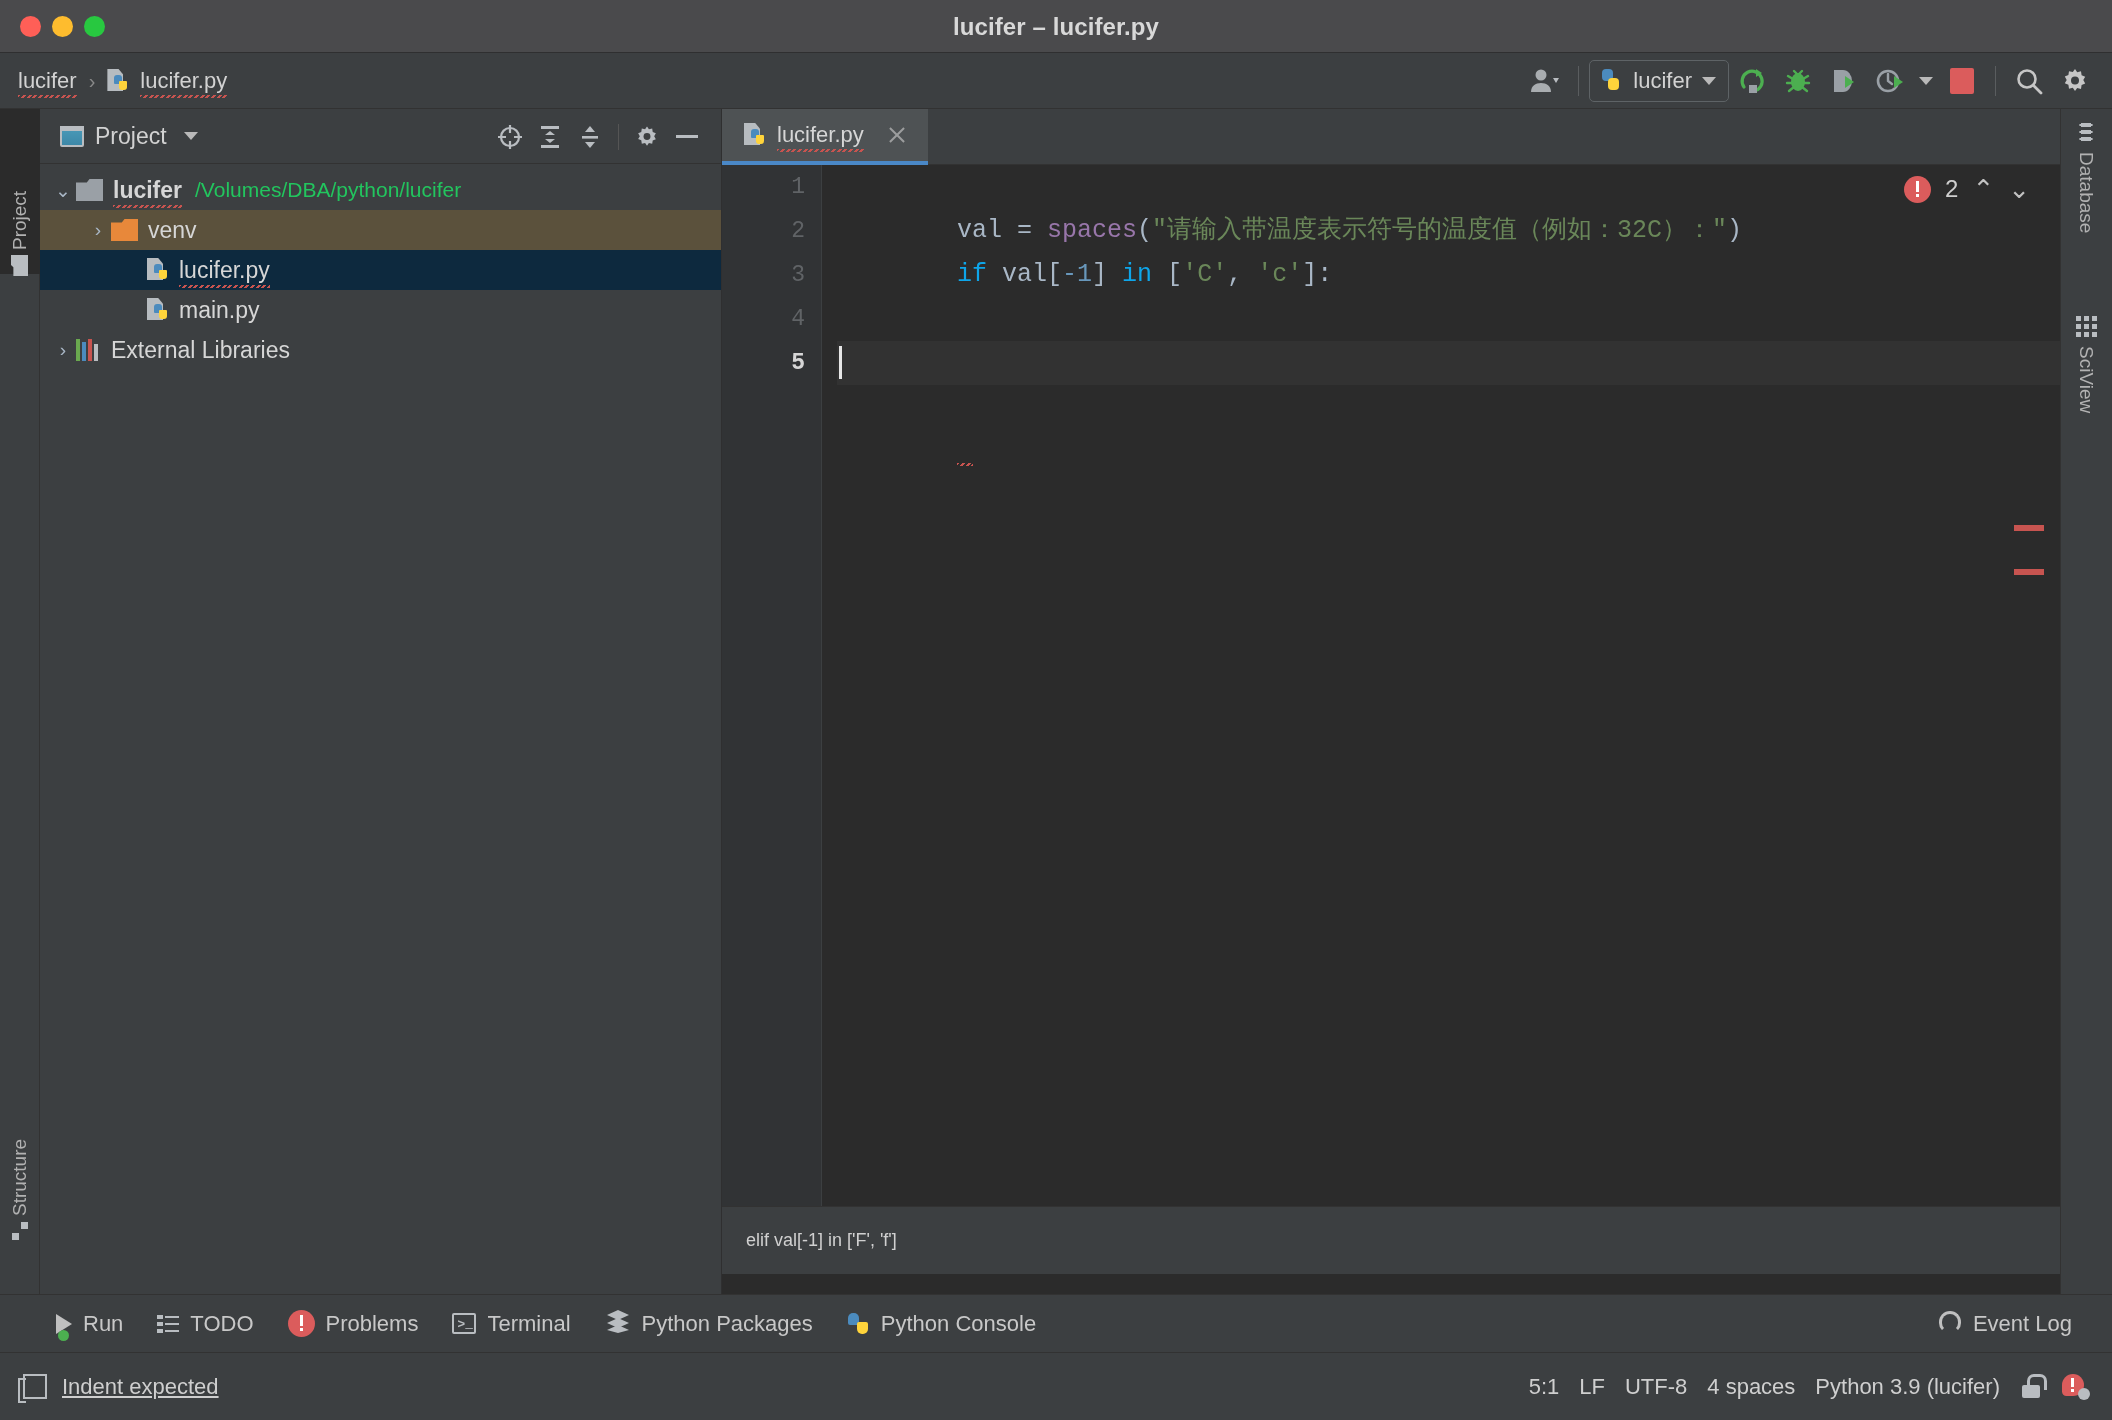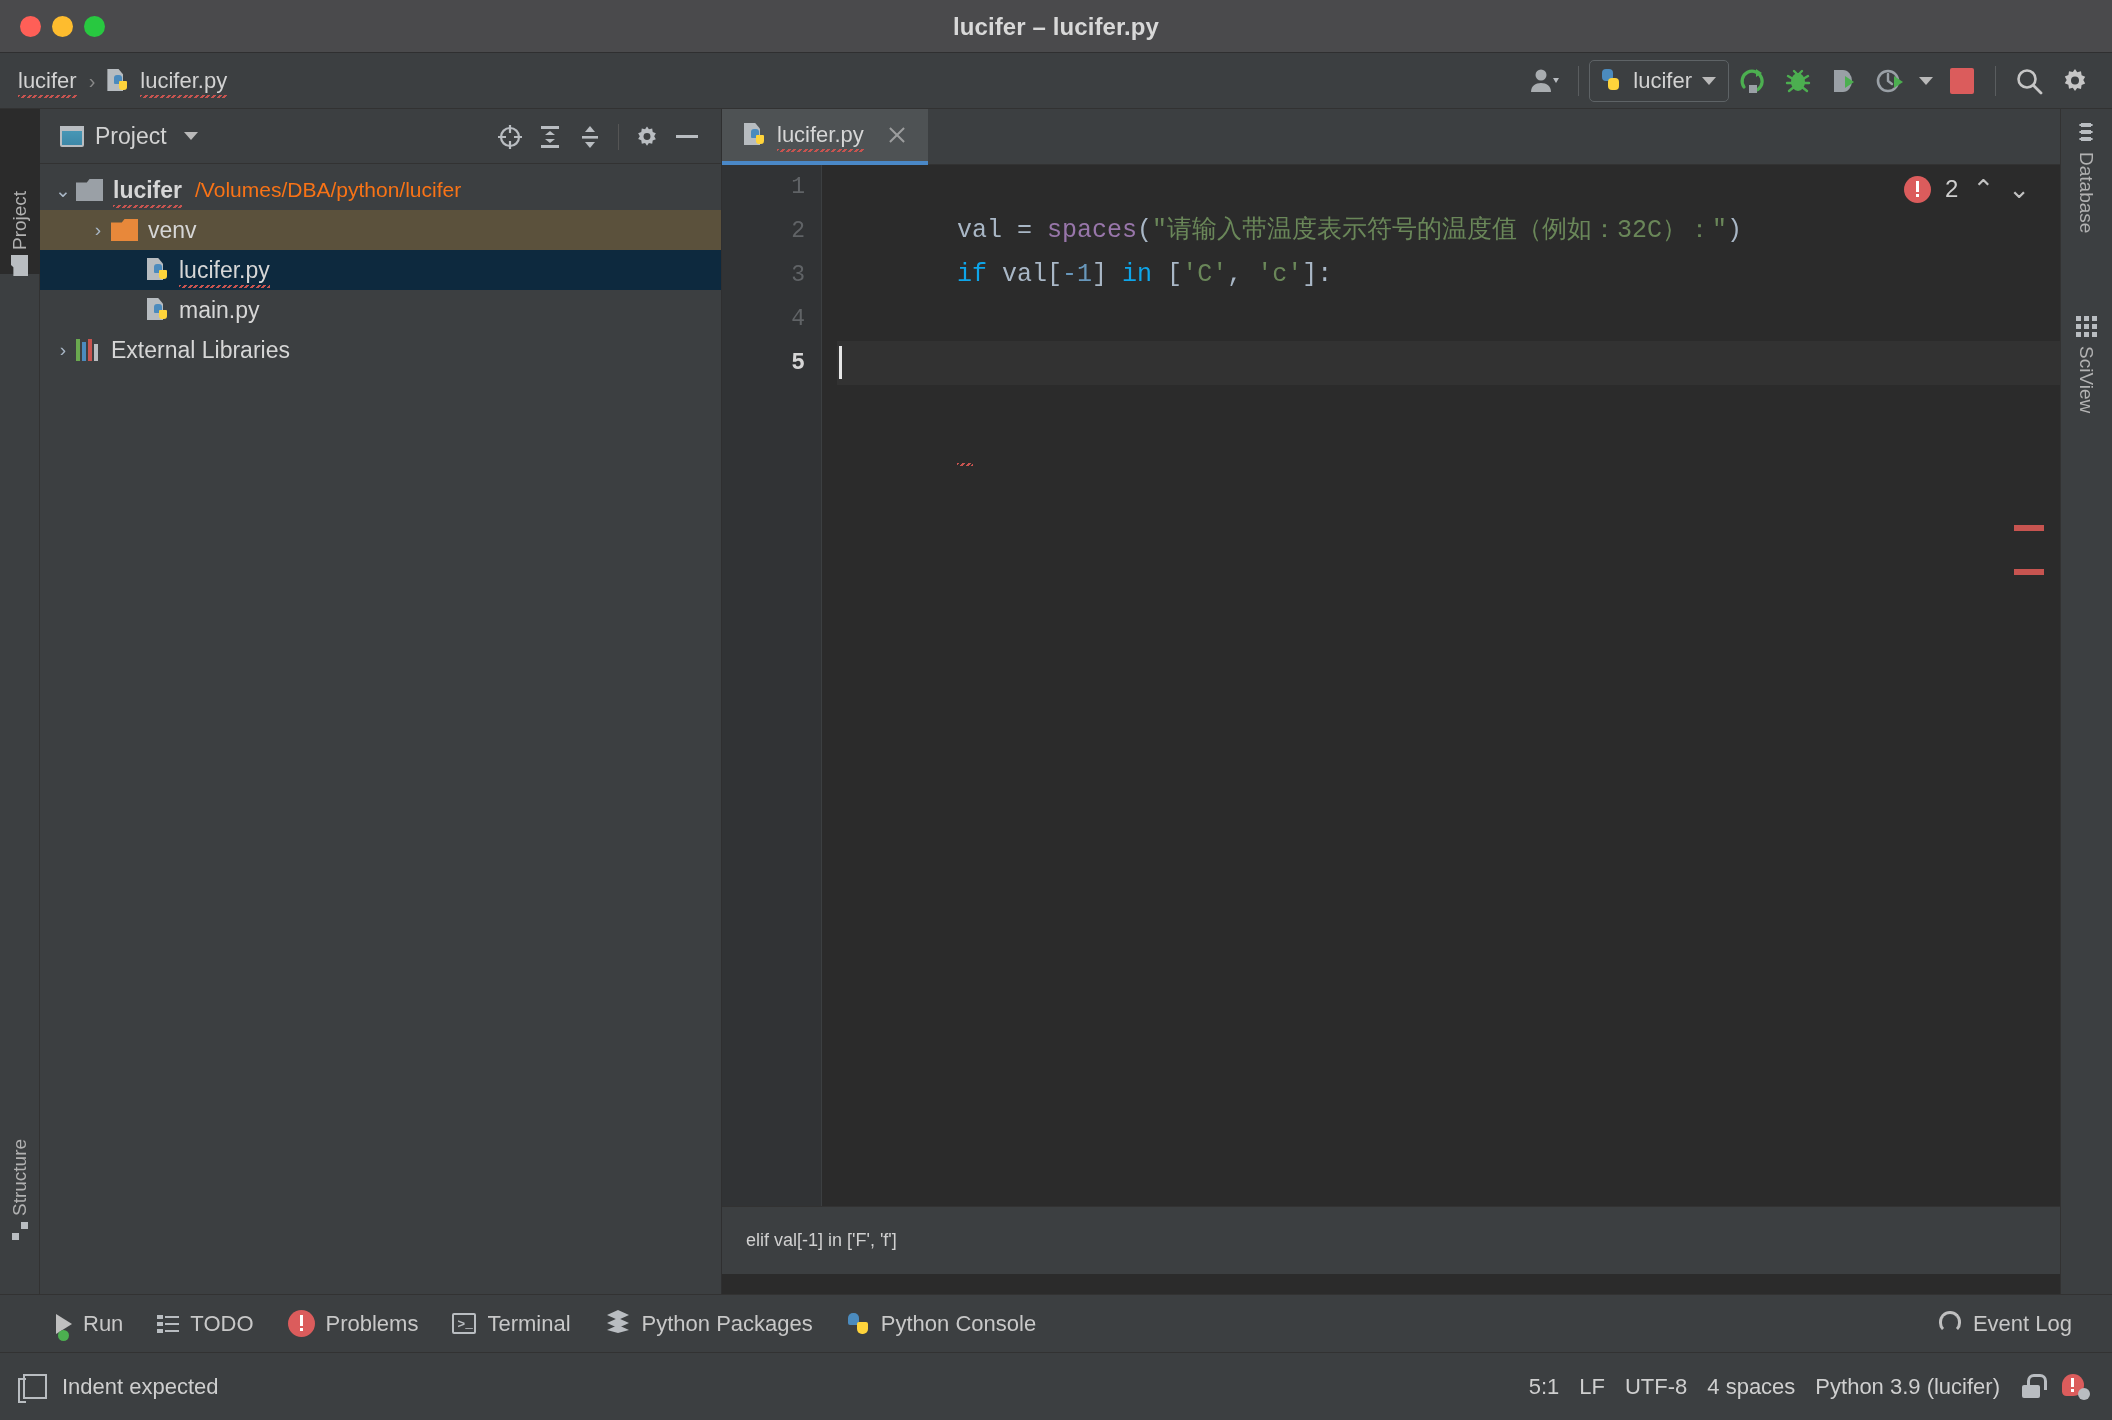--- a/index.html
+++ b/index.html
@@ -179,21 +179,21 @@
   }
   .ico-scratch .pg2 {
     position: absolute; left: 0; top: 0; width: 18px; height: 22px; background: #9aa0a6;
     clip-path: polygon(0 0, 70% 0, 100% 26%, 100% 100%, 0 100%);
   }
   .ico-scratch .clk {
     position: absolute; left: 8px; top: 9px; width: 16px; height: 16px;
     border-radius: 50%; background: #3592c4; border: 2px solid #d6eaf6;
   }
   .tree-label.bold { font-weight: bold; }
-  .tree-path { color: #f97316; font-size: 21px; margin-left: 13px; }
+  .tree-path { color: #22c55e; font-size: 21px; margin-left: 13px; }
 
   
   #editor-area {
     position: absolute; left: 722px; top: 109px; right: 52px; height: 1233px;
     background: #2b2b2b;
   }
   #tabbar {
     position: relative; height: 56px; background: #3c3f41;
     border-bottom: 1px solid #323232;
   }
@@ -364,21 +364,21 @@
   .ico-stack {
     width: 26px; height: 26px; position: relative;
   }
   .ico-stack::before {
     content:""; position:absolute; left:5px; top:0; width:20px; height:21px; border:2px solid #b9bdc1;
   }
   .ico-stack::after {
     content:""; position:absolute; left:0; top:4px; width:6px; height:21px;
     border:2px solid #b9bdc1; border-right: none;
   }
-  #status-msg { color: #cfcfcf; font-size: 22px; }
+  #status-msg { color: #cfcfcf; font-size: 22px; text-decoration: underline; }
   #status-right {
     position: absolute; right: 22px; display: flex; align-items: flex-start; gap: 20px;
     color: #cfcfcf; font-size: 22px;
   }
   .ico-lock {
     width: 22px; height: 24px; position: relative;
   }
   .ico-lock::before {
     content:""; position:absolute; left:2px; bottom:0; width:18px; height:13px;
     background:#b9bdc1; border-radius:2px;

